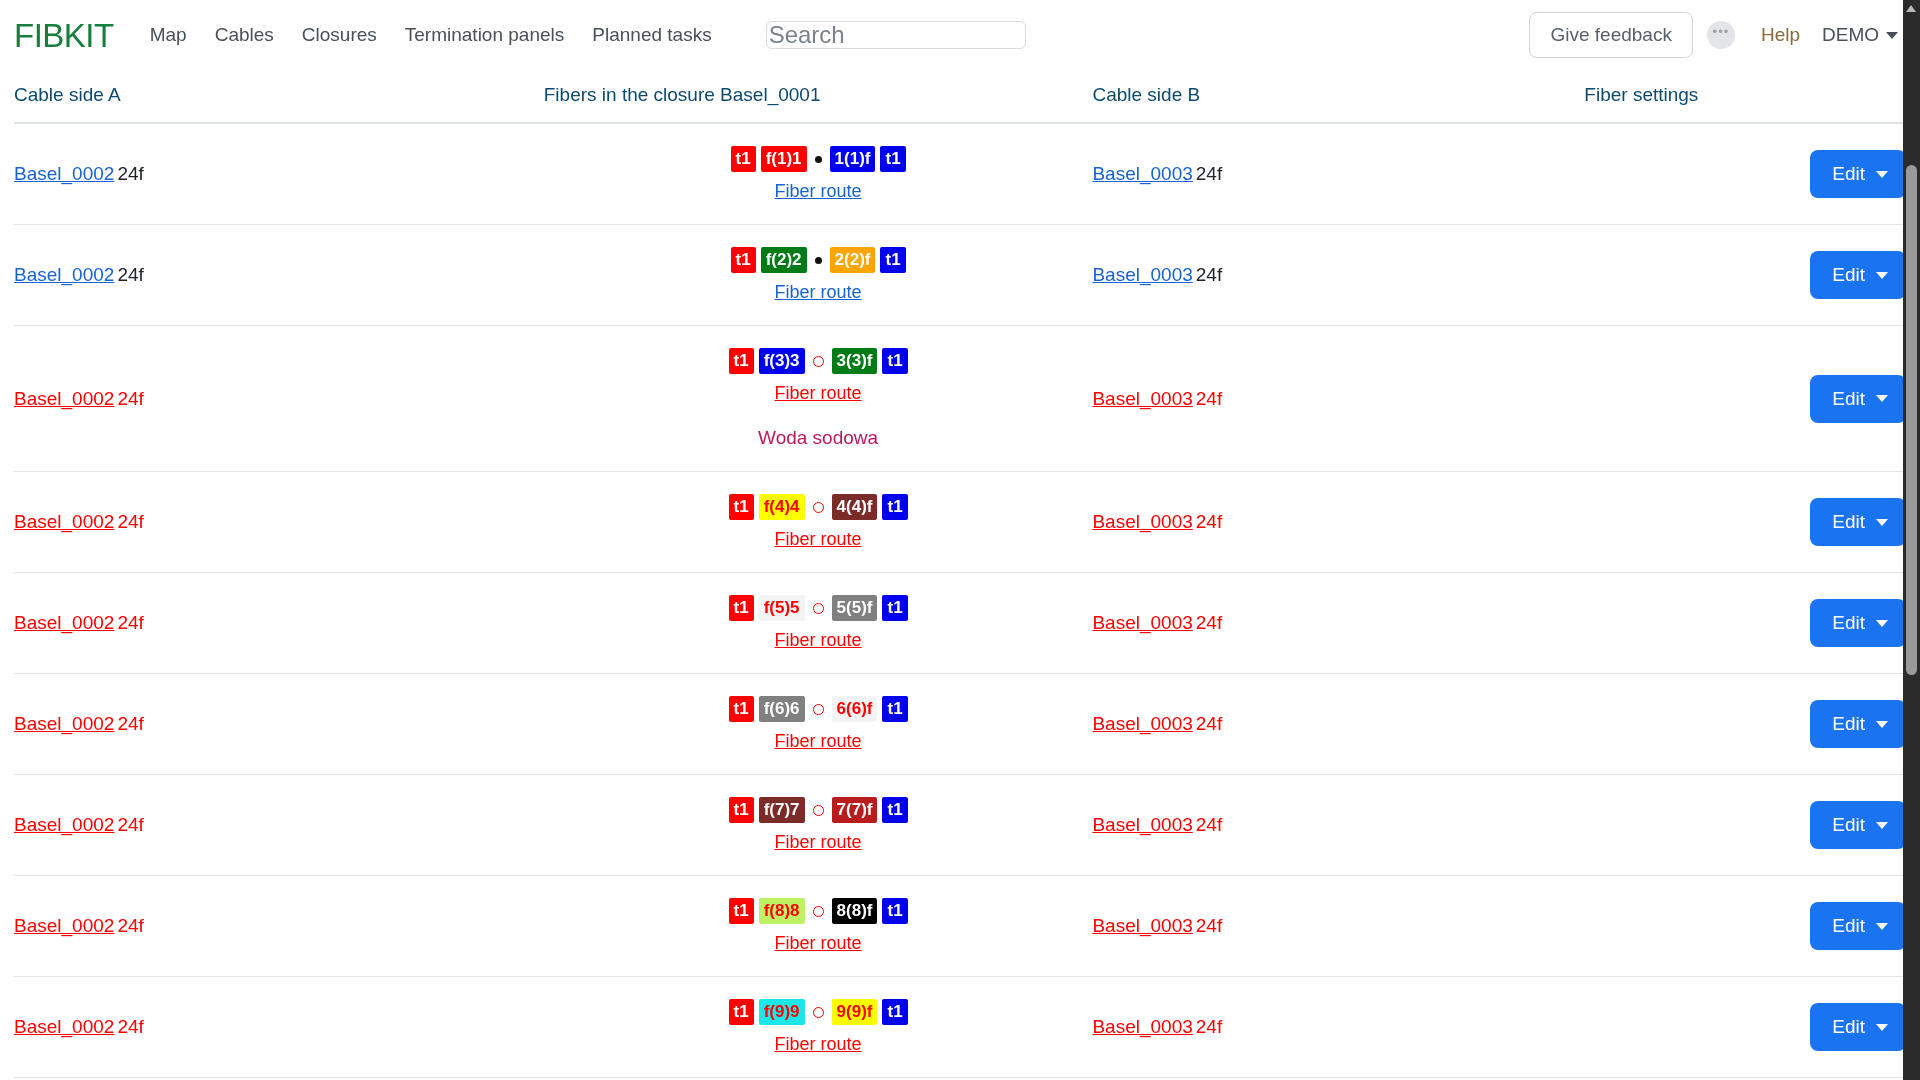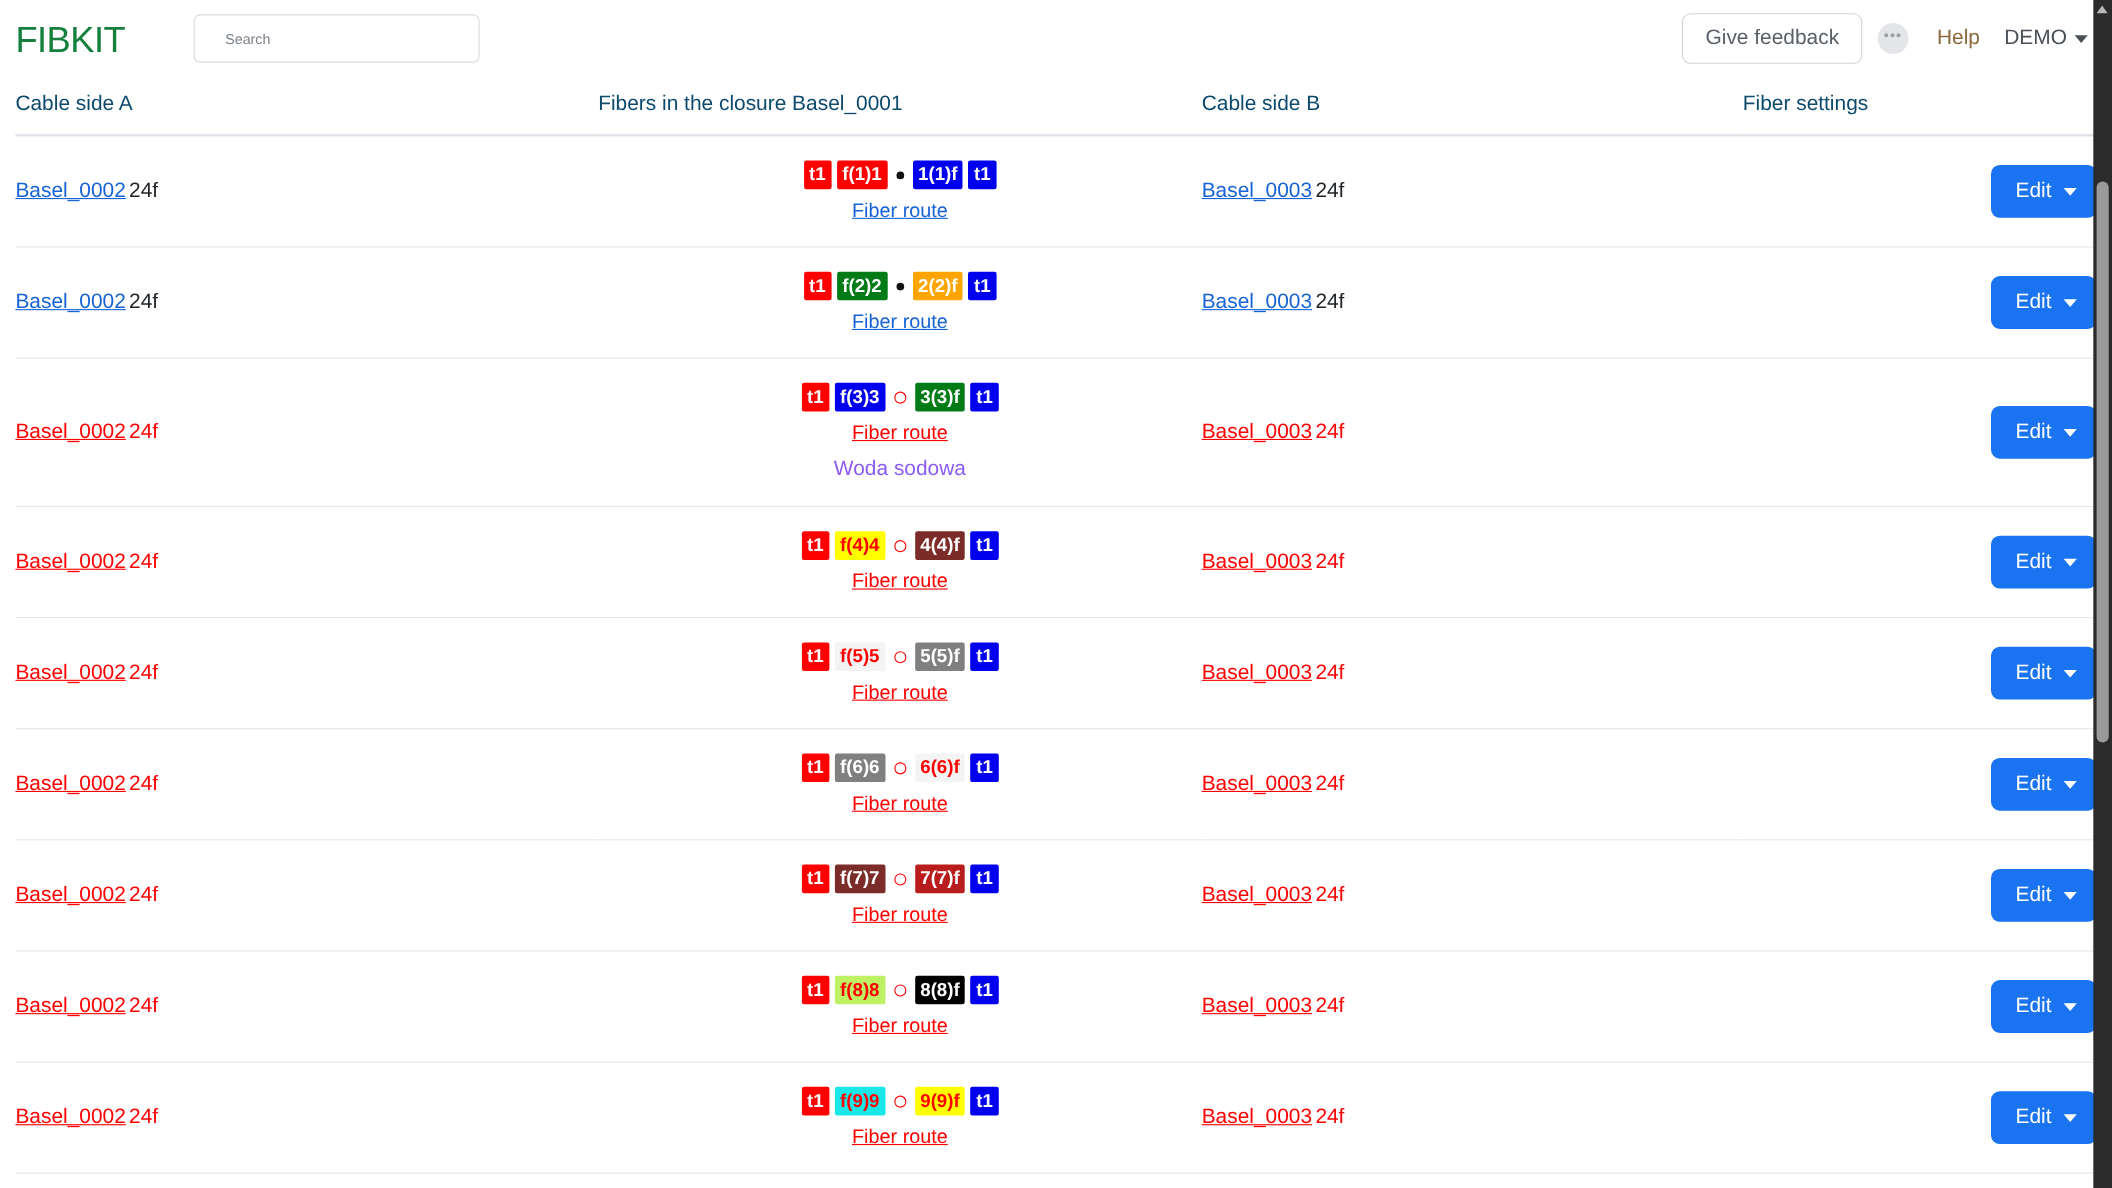--- a/index.html
+++ b/index.html
@@ -34,25 +34,25 @@
   .nav-links { display:flex; align-items:center; gap:0; }
   .nav-link {
     font-size:19px;
     color:#4a5058;
     padding:6px 14px;
     cursor:pointer;
     white-space:nowrap;
   }
   .search-wrap { margin-left:40px; }
   .search-input {
-    width:260px; height:44px;
+    width:260px; height:28px;
     border:1px solid #d8dbdf;
     border-radius:6px;
-    padding:0 28px;
-    font-size:13px;
+    padding:0 2px;
+    font-size:24px;
     color:#6c757d;
     font-family:"Liberation Sans", sans-serif;
     background:#fff;
     outline:none;
   }
   .search-input::placeholder { color:#7b8289; }
   .nav-right {
     margin-left:auto;
     display:flex;
     align-items:center;
@@ -180,23 +180,23 @@
     display:block;
     margin-top:9px;
     font-size:18px;
     text-decoration:underline;
     cursor:pointer;
   }
   .row-normal .fiber-route { color:#1763d6; }
   .row-alert  .fiber-route { color:#ff0000; }
   .fiber-note {
     display:block;
-    margin-top:12px;
-    font-size:19px;
-    color:#8b5cf6;
+    margin-top:23px;
+    font-size:19px;
+    color:#be185d;
   }
 
   .edit-btn {
     display:inline-flex;
     align-items:center;
     gap:11px;
     background:#1a73f0;
     color:#ffffff;
     border:none;
     border-radius:8px;
@@ -229,20 +229,27 @@
     border-radius:6px;
     cursor:pointer;
   }
 </style>
 </head>
 <body>
 
 <div class="navbar">
   <div class="brand">FIBKIT</div>
 
+  <div class="nav-links">
+    <div class="nav-link">Map</div>
+    <div class="nav-link">Cables</div>
+    <div class="nav-link">Closures</div>
+    <div class="nav-link">Termination panels</div>
+    <div class="nav-link">Planned tasks</div>
+  </div>
 
   <div class="search-wrap">
     <input class="search-input" type="text" placeholder="Search" style="">
   </div>
 
   <div class="nav-right">
     <button class="feedback-btn">Give feedback</button>
     <div class="avatar">•••</div>
     <div class="help-link">Help</div>
     <div class="demo-link">

